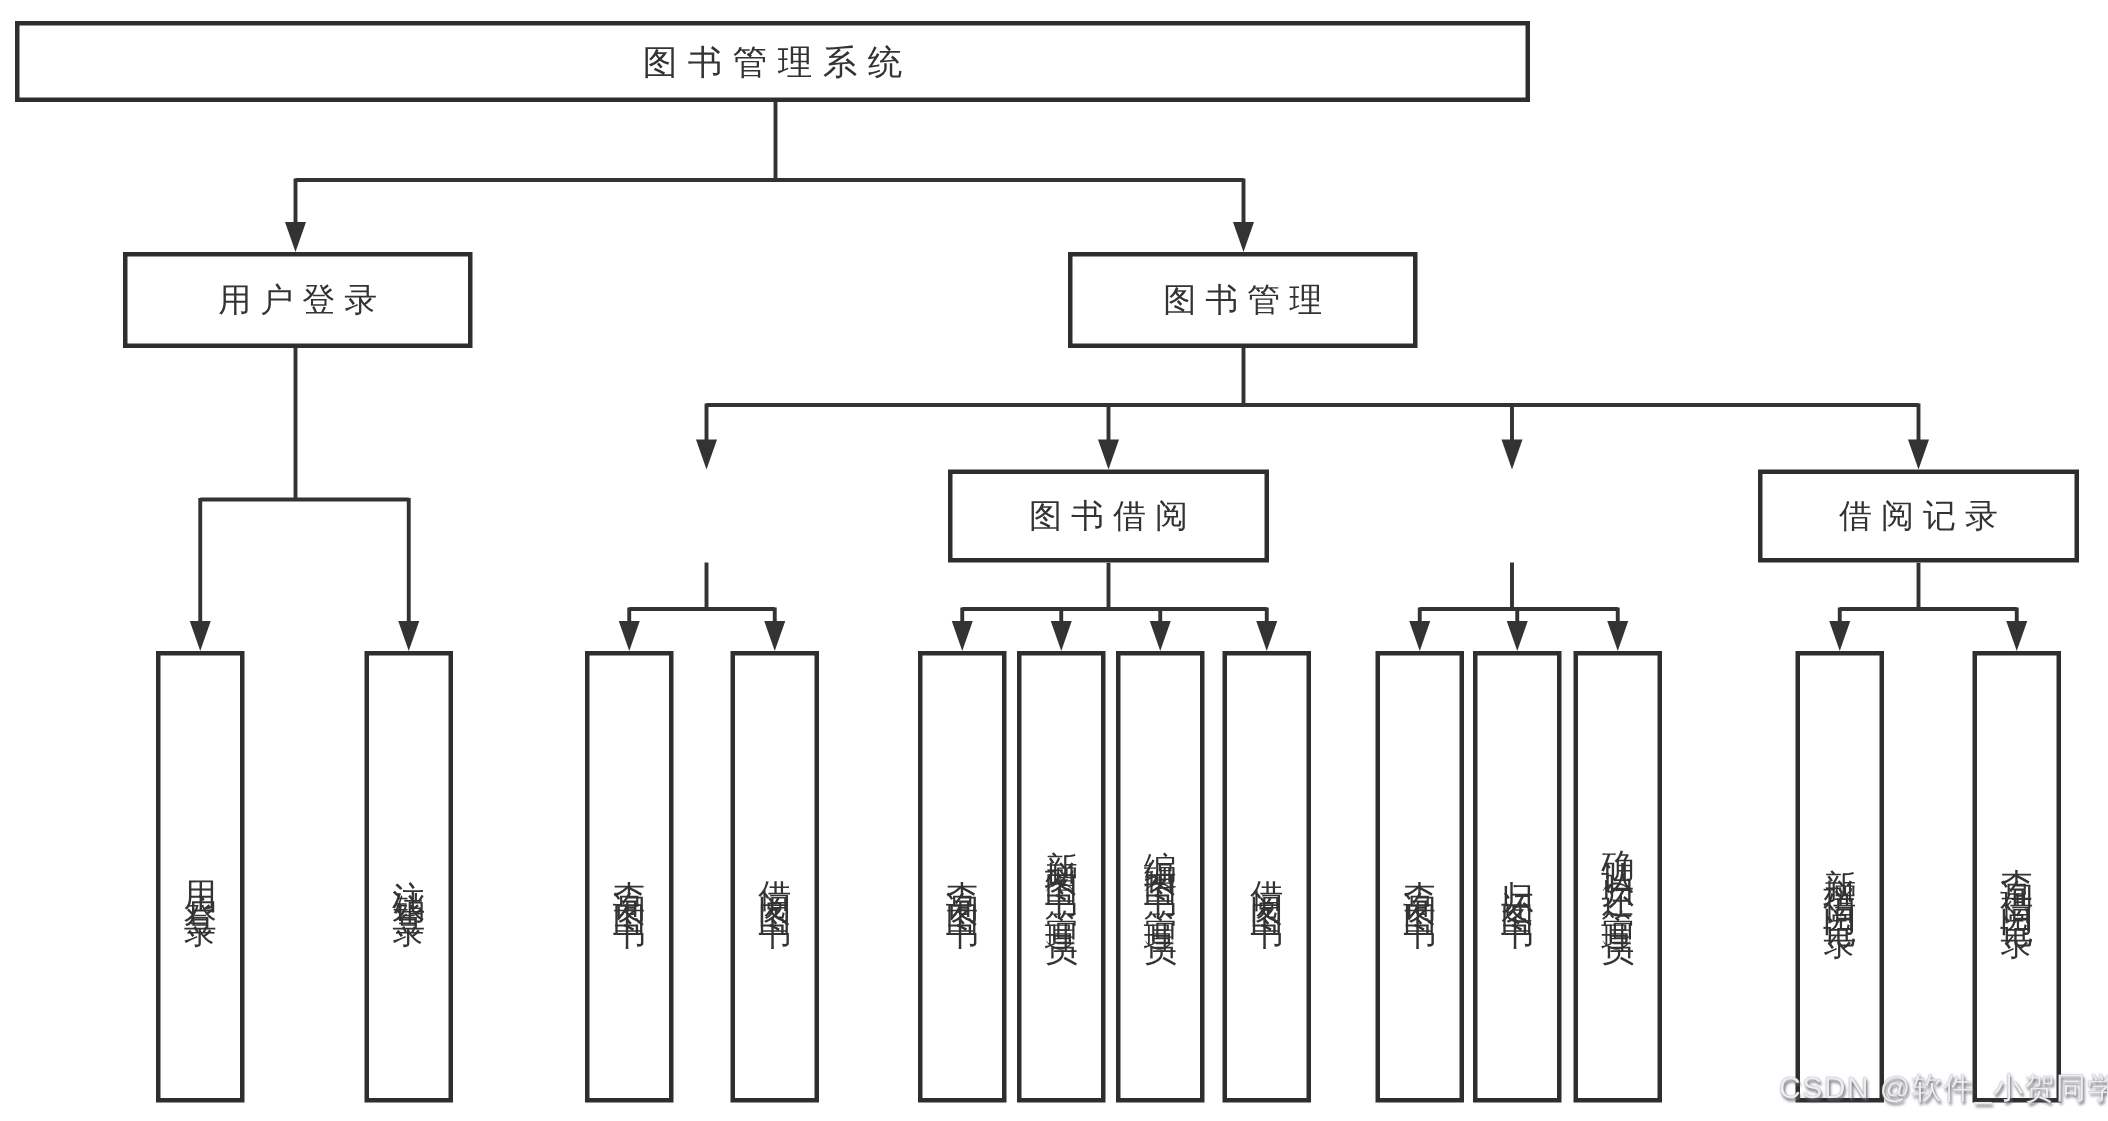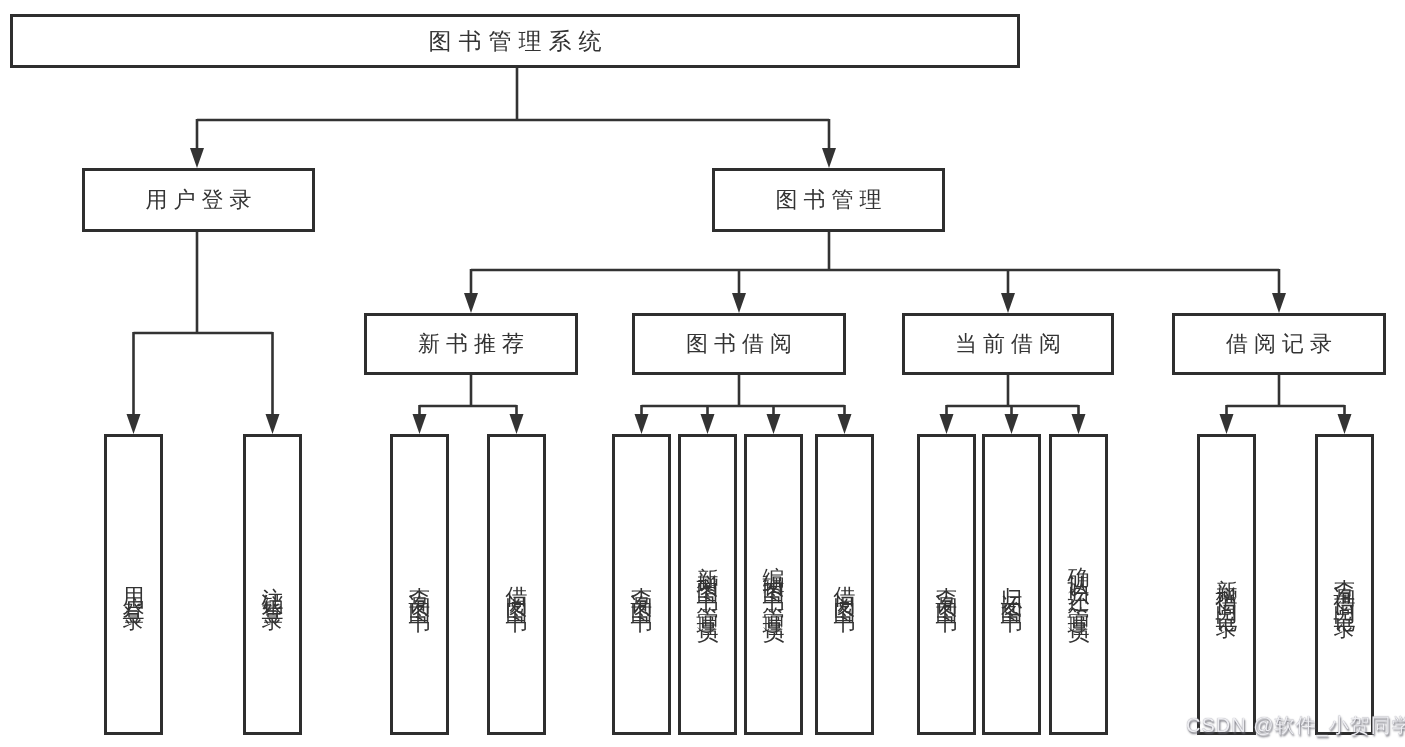--- a/index.html
+++ b/index.html
@@ -103,28 +103,22 @@
     <span class="hlabel rootlabel">图书管理系统</span>
   </div>
 
   <div class="node" style="left:82px;top:168px;width:233px;height:64px;">
     <span class="hlabel">用户登录</span>
   </div>
   <div class="node" style="left:712px;top:168px;width:233px;height:64px;justify-content:center;">
     <span class="hlabel">图书管理</span>
   </div>
 
-  <div class="node" style="left:364px;top:313px;width:214px;height:62px;">
-    <span class="hlabel">新书推荐</span>
-  </div>
   <div class="node" style="left:632px;top:313px;width:214px;height:62px;">
     <span class="hlabel">图书借阅</span>
-  </div>
-  <div class="node" style="left:902px;top:313px;width:212px;height:62px;">
-    <span class="hlabel">当前借阅</span>
   </div>
   <div class="node" style="left:1172px;top:313px;width:214px;height:62px;">
     <span class="hlabel">借阅记录</span>
   </div>
 
   <div class="node leaf" style="left:104px;top:434px;width:59px;height:301px;">
     <span class="vlabel">用户登录</span>
   </div>
   <div class="node leaf" style="left:243px;top:434px;width:59px;height:301px;">
     <span class="vlabel">注销登录</span>

